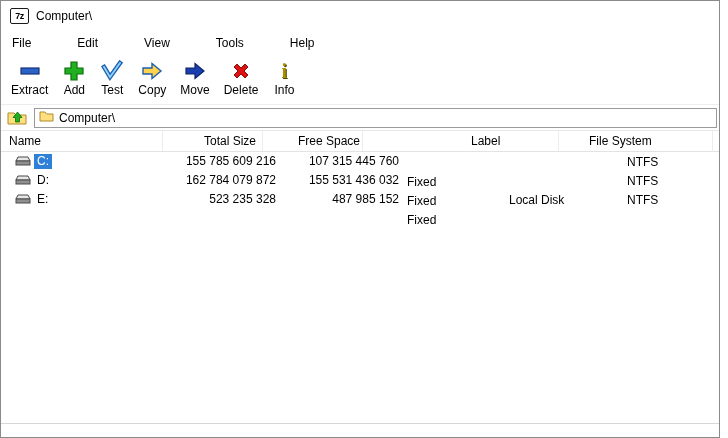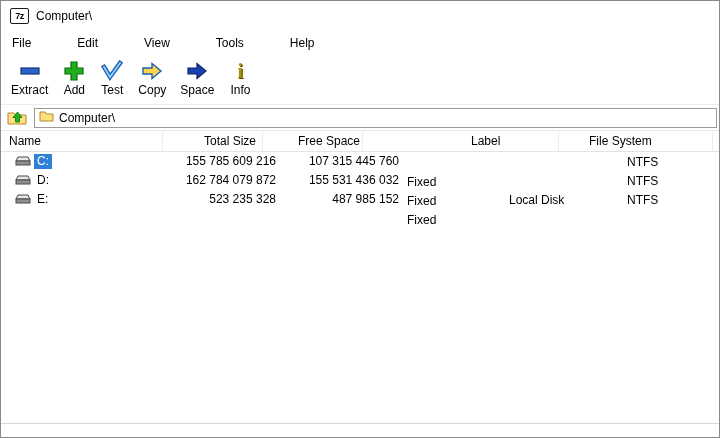--- a/index.html
+++ b/index.html
@@ -113,23 +113,31 @@
       </span>
       <span class="tb-label">Copy</span>
     </div>
 
     <div class="tb-btn">
       <span class="tb-icon">
         <svg width="22" height="22" viewBox="0 0 22 22">
           <path d="M2 8 h9 V3.5 L20 11 L11 18.5 V14 H2 Z" fill="#1a3fae" stroke="#0e2466" stroke-width="1.2"></path>
         </svg>
       </span>
-      <span class="tb-label">Space</span>
-    </div>
-
+      <span class="tb-label">Move</span>
+    </div>
+
+    <div class="tb-btn">
+      <span class="tb-icon">
+        <svg width="22" height="22" viewBox="0 0 22 22">
+          <path d="M4 7 L7 4 L11 8 L15 4 L18 7 L14 11 L18 15 L15 18 L11 14 L7 18 L4 15 L8 11 Z" fill="#dd1111" stroke="#8a0f0f" stroke-width="1"></path>
+        </svg>
+      </span>
+      <span class="tb-label">Delete</span>
+    </div>
 
     <div class="tb-btn">
       <span class="tb-icon">
         <span class="info-glyph">i</span>
       </span>
       <span class="tb-label">Info</span>
     </div>
 
   </div>
 

